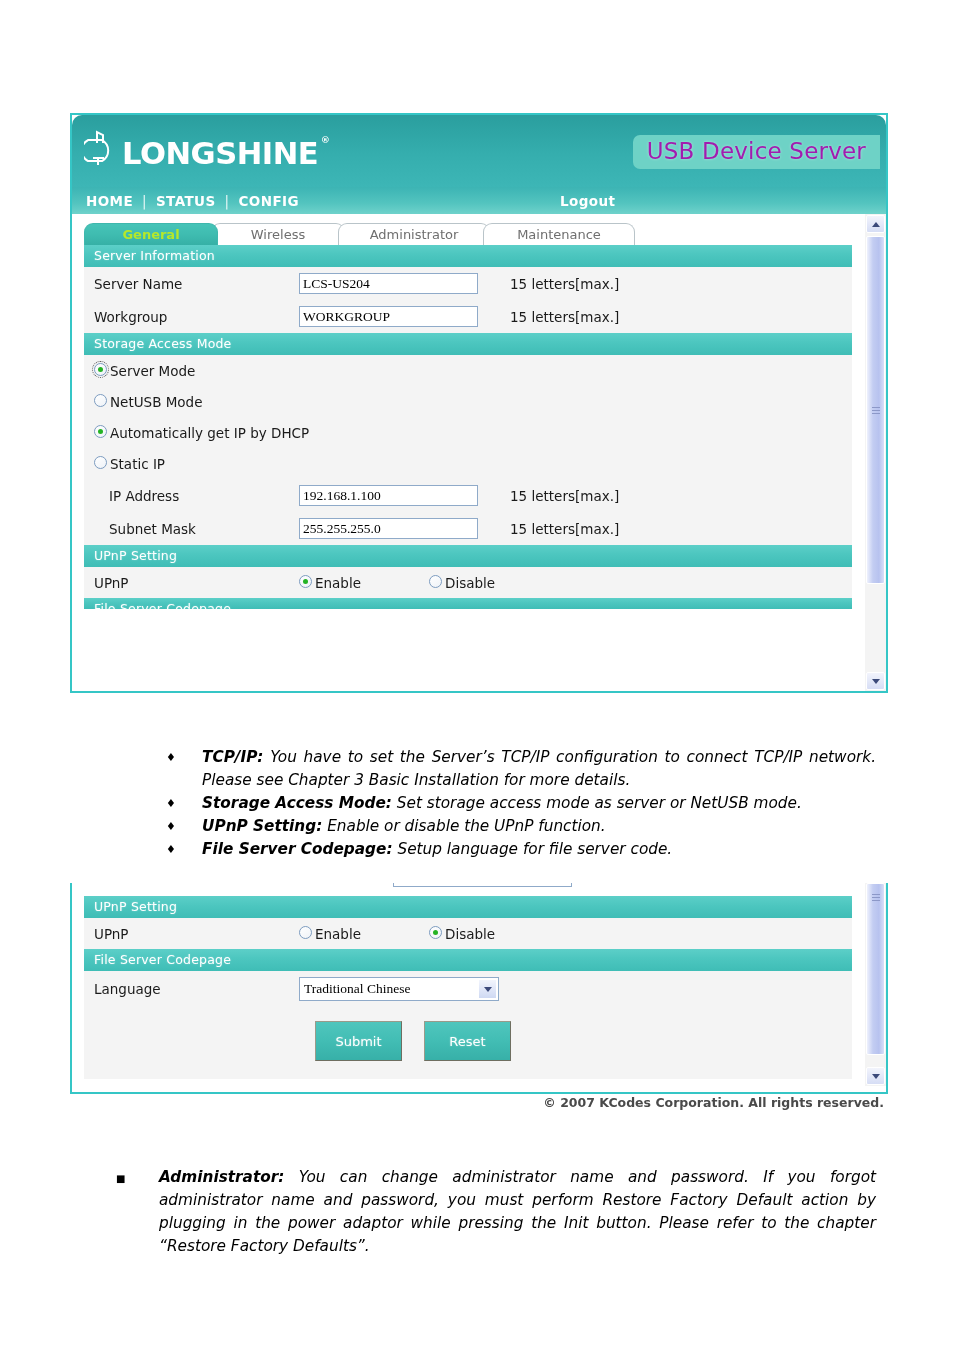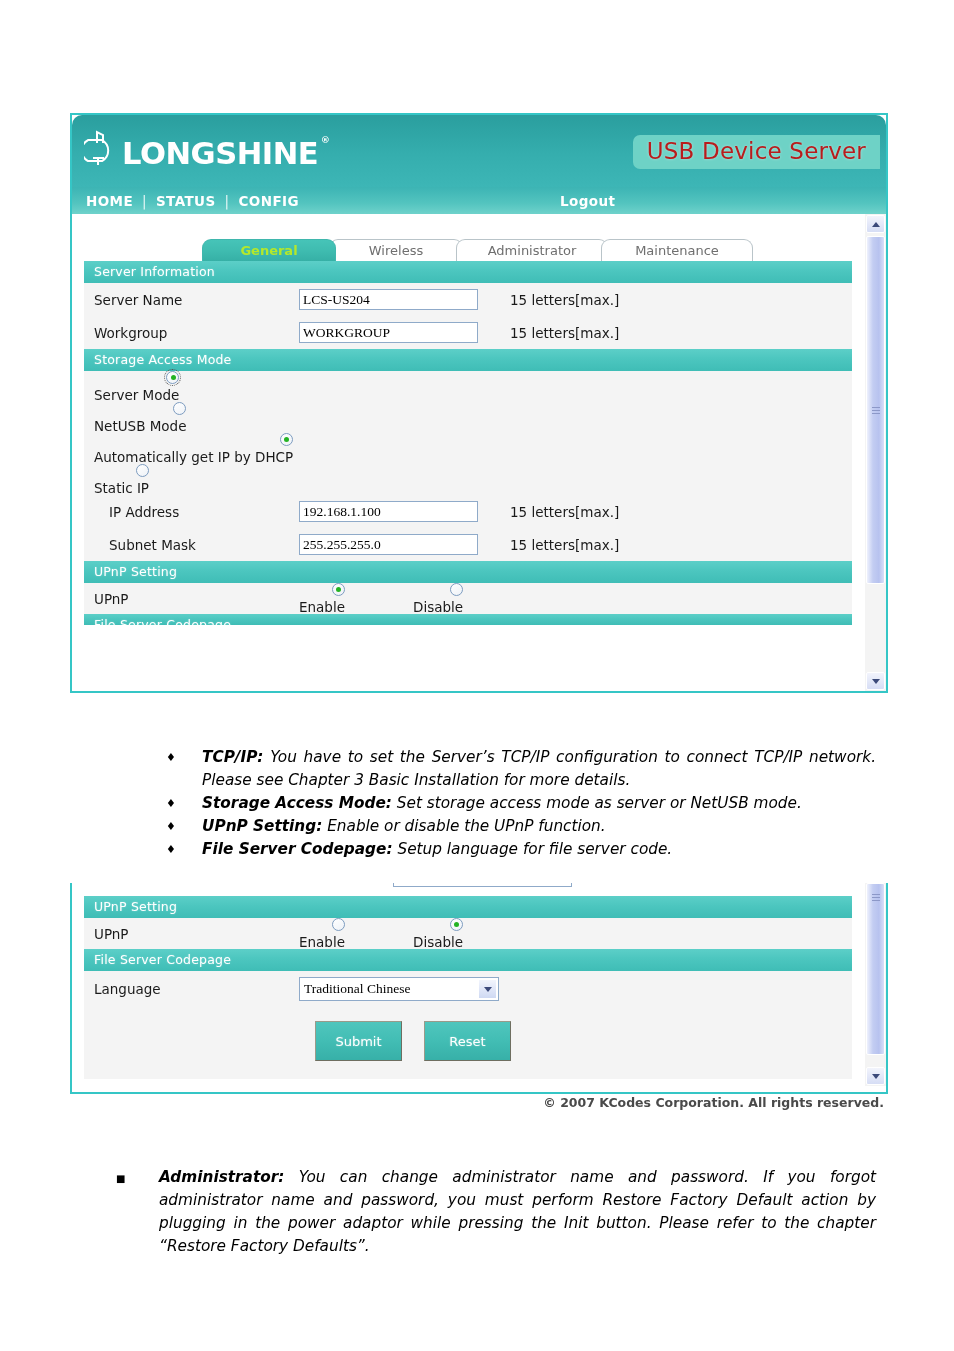--- a/index.html
+++ b/index.html
@@ -46,21 +46,21 @@
     transform: scaleX(1.02);
     position: relative;
   }
   .logo-reg {
     position: absolute; top: -3px; right: -11px;
     font-size: 9px; font-weight: bold; line-height: 9px;
   }
   .badge {
     position: absolute; right: 6px; top: 20px;
     background: #6ed2c6;
-    color: #b91c1c;
+    color: #a21caf;
     font-size: 23px;
     font-weight: normal;
     font-family: "DejaVu Sans", sans-serif;
     padding: 3px 14px 5px 14px;
     border-radius: 7px 0 0 7px;
     letter-spacing: 0.2px;
     text-shadow: 0 0 3px rgba(255,255,255,.45);
   }
   
   .nav {
@@ -125,22 +125,21 @@
     display: flex; align-items: center; justify-content: center;
   }
   .sb-grip { width: 8px; }
   .sb-grip div { height: 1px; background: #8c98c8; margin: 2px 0; }
 
   
   .tabs {
     display: flex;
     padding: 9px 0 0 12px;
     align-items: flex-end;
-    height: 47px;
-    justify-content: center;
+    height: 31px;
   }
   .tab {
     height: 22px;
     line-height: 21px;
     text-align: center;
     font-size: 13px;
     font-family: "DejaVu Sans", sans-serif;
     color: #6f6f6f;
     background: #ffffff;
     border: 1px solid #b9c4c9;
@@ -200,21 +199,21 @@
     white-space: nowrap;
     overflow: hidden;
   }
   .fhint { margin-left: 32px; font-size: 13.5px; }
 
   
   .radio-row { display: flex; align-items: center; height: 31px;
                padding-left: 10px; font-size: 13.5px;
                font-family: "DejaVu Sans", sans-serif; color: #1a1a1a; }
   .rad {
-    display: inline-flex; align-items: flex-end; gap: 3px; flex-direction: column;
+    display: inline-flex; align-items: flex-start; gap: 3px;
   }
   .rdot {
     width: 13px; height: 13px; border-radius: 50%;
     border: 1px solid #7d9cc0;
     background: linear-gradient(145deg,#ffffff,#eef2f7);
     display: inline-block; position: relative;
     flex: 0 0 13px;
   }
   .rdot.on::after {
     content: ""; position: absolute;

